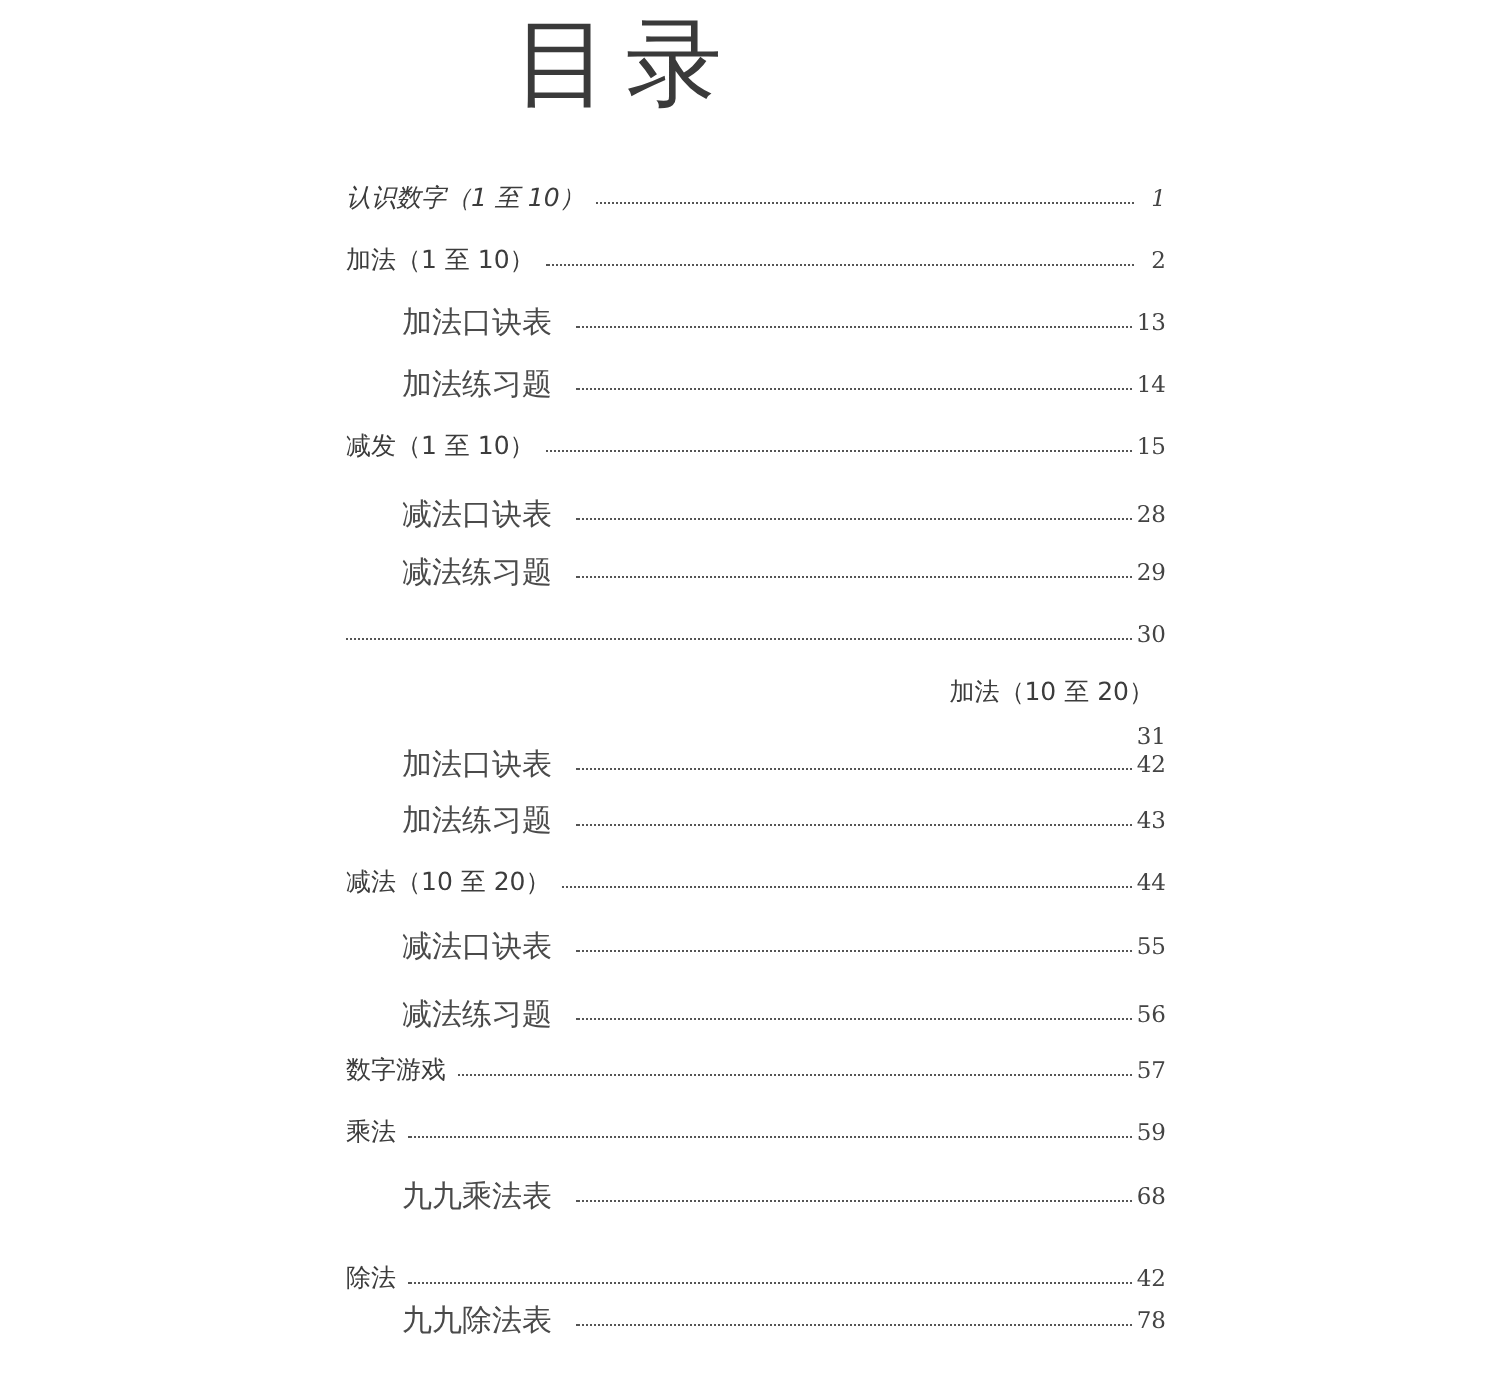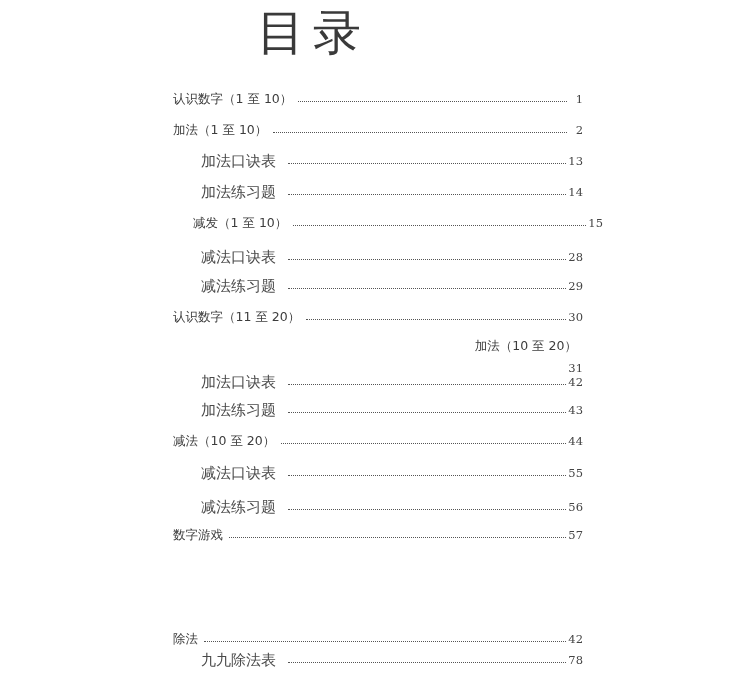--- a/index.html
+++ b/index.html
@@ -75,57 +75,56 @@
       text-align: right;
       padding-left: 2px;
     }
   </style>
 </head>
 <body>
 
 <div class="title">目录</div>
 
 <div class="toc">
-  <div class="row" style="top: 89px;">
+  <div class="row" style="top: 89px; font-style: italic;">
       <span class="label">认识数字（1 至 10）</span>
       <span class="leader"></span>
       <span class="page">1</span>
     </div>
   <div class="row" style="top: 120px;">
       <span class="label">加法（1 至 10）</span>
       <span class="leader"></span>
       <span class="page">2</span>
     </div>
   <div class="row sub" style="top: 151px;">
       <span class="label">加法口诀表</span>
       <span class="leader"></span>
       <span class="page">13</span>
     </div>
   <div class="row sub" style="top: 182px;">
       <span class="label">加法练习题</span>
       <span class="leader"></span>
       <span class="page">14</span>
     </div>
-  <div class="row" style="top: 213px; margin-left: 20px;">
+  <div class="row" style="top: 213px;">
       <span class="label">减发（1 至 10）</span>
       <span class="leader"></span>
       <span class="page">15</span>
     </div>
   <div class="row sub" style="top: 247px;">
       <span class="label">减法口诀表</span>
       <span class="leader"></span>
       <span class="page">28</span>
     </div>
   <div class="row sub" style="top: 276px;">
       <span class="label">减法练习题</span>
       <span class="leader"></span>
       <span class="page">29</span>
     </div>
   <div class="row" style="top: 307px;">
-      <span class="label">认识数字（11 至 20）</span>
       <span class="leader"></span>
       <span class="page">30</span>
     </div>
   <div class="row" style="top: 338px; flex-direction: column;">
       <span class="label">加法（10 至 20）</span>
       <span class="leader"></span>
       <span class="page">31</span>
     </div>
   <div class="row sub" style="top: 372px;">
       <span class="label">加法口诀表</span>
@@ -150,20 +149,30 @@
   <div class="row sub" style="top: 497px;">
       <span class="label">减法练习题</span>
       <span class="leader"></span>
       <span class="page">56</span>
     </div>
   <div class="row" style="top: 525px;">
       <span class="label">数字游戏</span>
       <span class="leader"></span>
       <span class="page">57</span>
     </div>
+  <div class="row" style="top: 556px;">
+      <span class="label">乘法</span>
+      <span class="leader"></span>
+      <span class="page">59</span>
+    </div>
+  <div class="row sub" style="top: 588px;">
+      <span class="label">九九乘法表</span>
+      <span class="leader"></span>
+      <span class="page">68</span>
+    </div>
   <div class="row" style="top: 619px; margin-top: 10px;">
       <span class="label">除法</span>
       <span class="leader"></span>
       <span class="page">42</span>
     </div>
   <div class="row sub" style="top: 650px;">
       <span class="label">九九除法表</span>
       <span class="leader"></span>
       <span class="page">78</span>
     </div>

